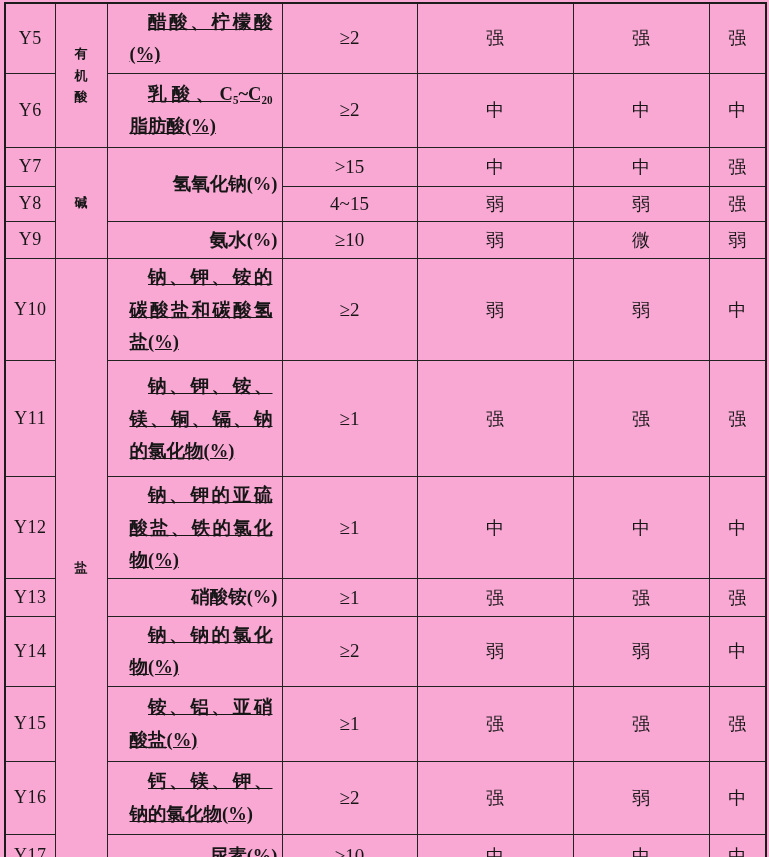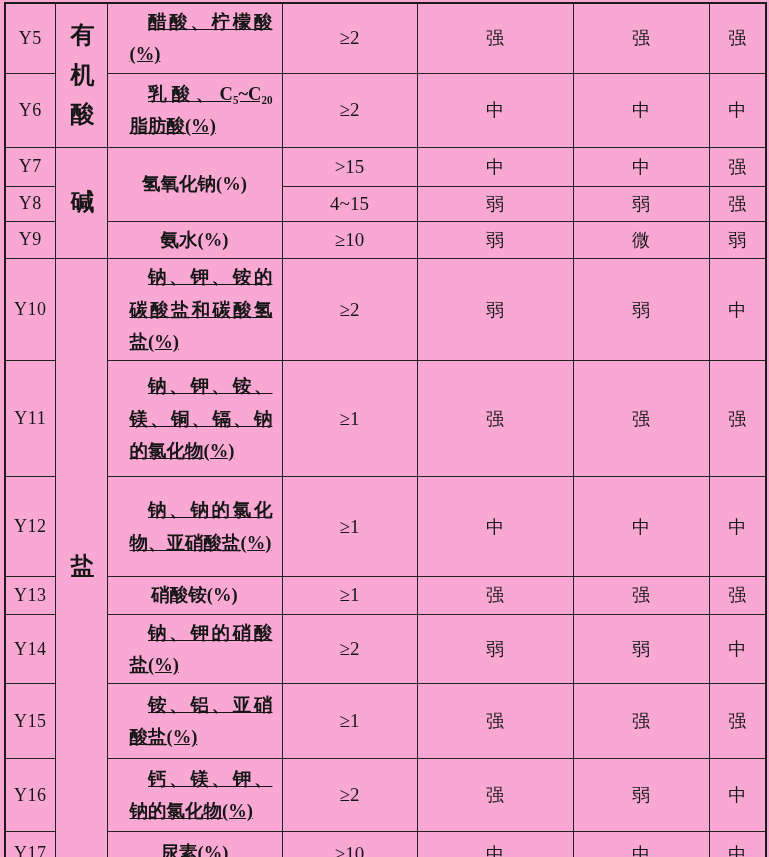--- a/index.html
+++ b/index.html
@@ -43,36 +43,36 @@
   }
   td.category {
     font-weight: bold;
     font-size: 19px;
   }
   .vstack {
     width: 21px;
     margin: 3px auto;
     line-height: 1.65;
     word-break: break-all;
-    font-size: 24px;
+    font-size: 13px;
   }
   td.substance {
     font-weight: bold;
     font-size: 18.5px;
     line-height: 1.75;
   }
   td.substance.multi {
     text-align: justify;
     text-justify: inter-ideograph;
     text-indent: 1em;
     padding: 2px 9px 2px 22px;
     text-decoration: underline;
   }
   td.substance.single {
-    text-align: center;
+    text-align: right;
     text-indent: 0;
   }
   td.conc {
     font-size: 19px;
   }
   td.rating {
     font-size: 18px;
   }
 </style>
 </head>
@@ -157,39 +157,39 @@
         <td class="code">Y11</td>
         <td class="substance multi">钠、钾、铵、镁、铜、镉、钠的氯化物(%)</td>
         <td class="conc">≥1</td>
         <td class="rating">强</td>
         <td class="rating">强</td>
         <td class="rating">强</td>
       </tr>
 
       <tr style="height:100px">
         <td class="code">Y12</td>
-        <td class="substance multi">钠、钠的氯化物、亚硝酸盐(%)</td>
+        <td class="substance multi">钠、钾的亚硫酸盐、铁的氯化物(%)</td>
         <td class="conc">≥1</td>
         <td class="rating">中</td>
         <td class="rating">中</td>
         <td class="rating">中</td>
       </tr>
 
       <tr style="height:33px">
         <td class="code">Y13</td>
         <td class="substance single">硝酸铵(%)</td>
         <td class="conc">≥1</td>
         <td class="rating">强</td>
         <td class="rating">强</td>
         <td class="rating">强</td>
       </tr>
 
       <tr style="height:65px">
         <td class="code">Y14</td>
-        <td class="substance multi">钠、钾的硝酸盐(%)</td>
+        <td class="substance multi">钠、钠的氯化物(%)</td>
         <td class="conc">≥2</td>
         <td class="rating">弱</td>
         <td class="rating">弱</td>
         <td class="rating">中</td>
       </tr>
 
       <tr style="height:75px">
         <td class="code">Y15</td>
         <td class="substance multi">铵、铝、亚硝酸盐(%)</td>
         <td class="conc">≥1</td>

